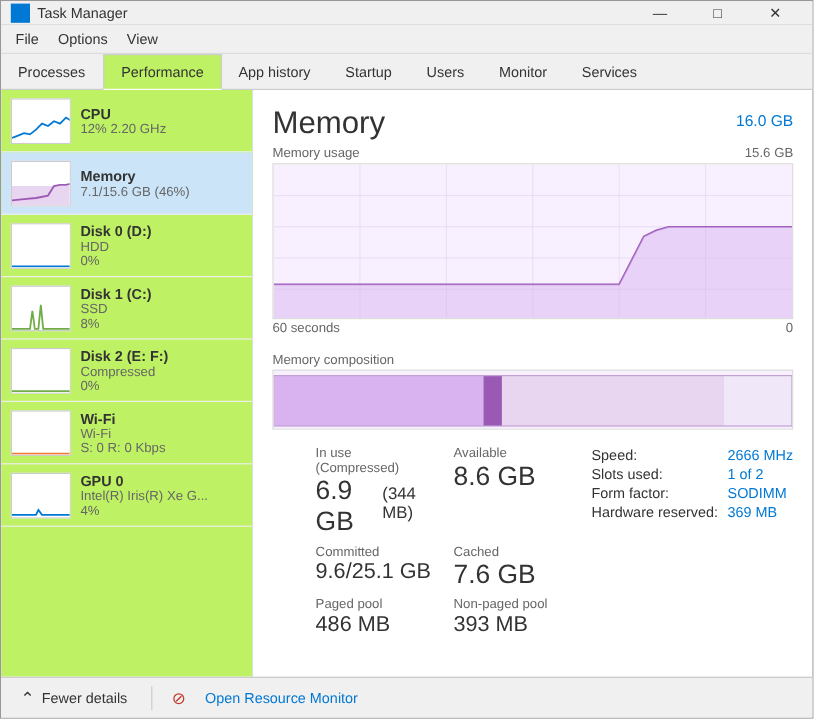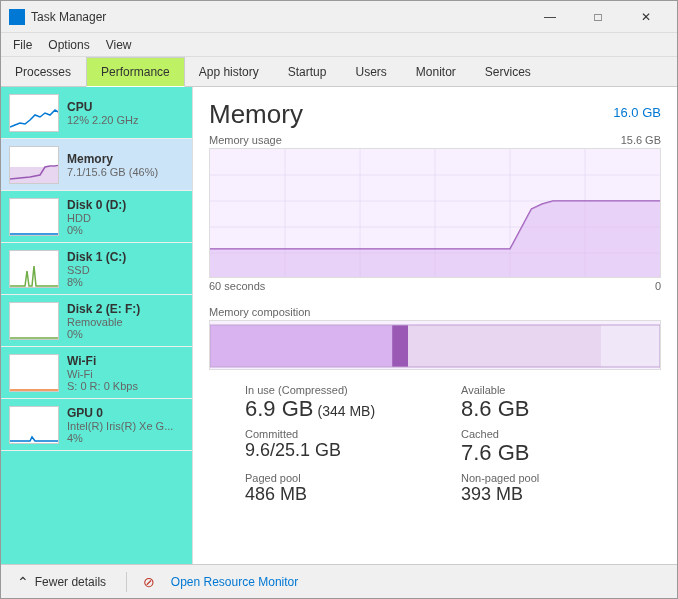--- a/index.html
+++ b/index.html
@@ -14,21 +14,21 @@
     .window {
       width: 678px;
       height: 599px;
       background: #f0f0f0;
       border: 1px solid #999;
       display: flex;
       flex-direction: column;
     }
     .title-bar {
       background: #f0f0f0;
-      height: 32px;
+      height: 20px;
       display: flex;
       align-items: center;
       padding: 0 8px;
       border-bottom: 1px solid #ddd;
     }
     .title-bar-icon {
       width: 16px;
       height: 16px;
       margin-right: 6px;
       background: #0078d4;
@@ -101,22 +101,22 @@
       border-bottom: 1px solid white;
       margin-bottom: -1px;
       z-index: 1;
     }
     .content {
       display: flex;
       flex: 1;
       overflow: hidden;
     }
     .sidebar {
-      width: 192px;
-      background: #5eead4;
+      width: 210px;
+      background: #bef264;
       border-right: 1px solid #ddd;
       overflow-y: auto;
       overflow-x: hidden;
     }
     .sidebar::-webkit-scrollbar { width: 8px; }
     .sidebar::-webkit-scrollbar-track { background: #f0f0f0; }
     .sidebar::-webkit-scrollbar-thumb { background: #ccc; border-radius: 4px; }
     .sidebar-item {
       display: flex;
       align-items: center;
@@ -347,21 +347,21 @@
 
       <div class="sidebar-item">
         <div class="sidebar-thumbnail">
           <svg width="50" height="38" viewBox="0 0 50 38">
             <rect width="50" height="38" fill="white"></rect>
             <polyline points="0,35 50,35" fill="none" stroke="#70ad47" stroke-width="1.5"></polyline>
           </svg>
         </div>
         <div class="sidebar-info">
           <div class="sidebar-name">Disk 2 (E: F:)</div>
-          <div class="sidebar-sub">Removable</div>
+          <div class="sidebar-sub">Compressed</div>
           <div class="sidebar-sub">0%</div>
         </div>
       </div>
 
       <div class="sidebar-item">
         <div class="sidebar-thumbnail">
           <svg width="50" height="38" viewBox="0 0 50 38">
             <rect width="50" height="38" fill="white"></rect>
             <polyline points="0,35 50,35" fill="none" stroke="#ed7d31" stroke-width="1.5"></polyline>
           </svg>
@@ -473,20 +473,32 @@
             <div>
               <div class="stat-label">Paged pool</div>
               <div class="stat-value-small" style="font-size:18px; font-weight:300;">486 MB</div>
             </div>
             <div>
               <div class="stat-label">Non-paged pool</div>
               <div class="stat-value-small" style="font-size:18px; font-weight:300;">393 MB</div>
             </div>
           </div>
         </div>
+        <div style="min-width: 160px; margin-left: 16px;">
+          <div class="stat-right-grid">
+            <span class="stat-right-key">Speed:</span>
+            <span class="stat-right-val">2666 MHz</span>
+            <span class="stat-right-key">Slots used:</span>
+            <span class="stat-right-val">1 of 2</span>
+            <span class="stat-right-key">Form factor:</span>
+            <span class="stat-right-val">SODIMM</span>
+            <span class="stat-right-key">Hardware reserved:</span>
+            <span class="stat-right-val">369 MB</span>
+          </div>
+        </div>
       </div>
 
     </div>
   </div>
 
   <div class="bottom-bar">
     <button class="bottom-btn">
       <span style="font-size:14px;">⌃</span>
       <span>Fewer details</span>
     </button>

